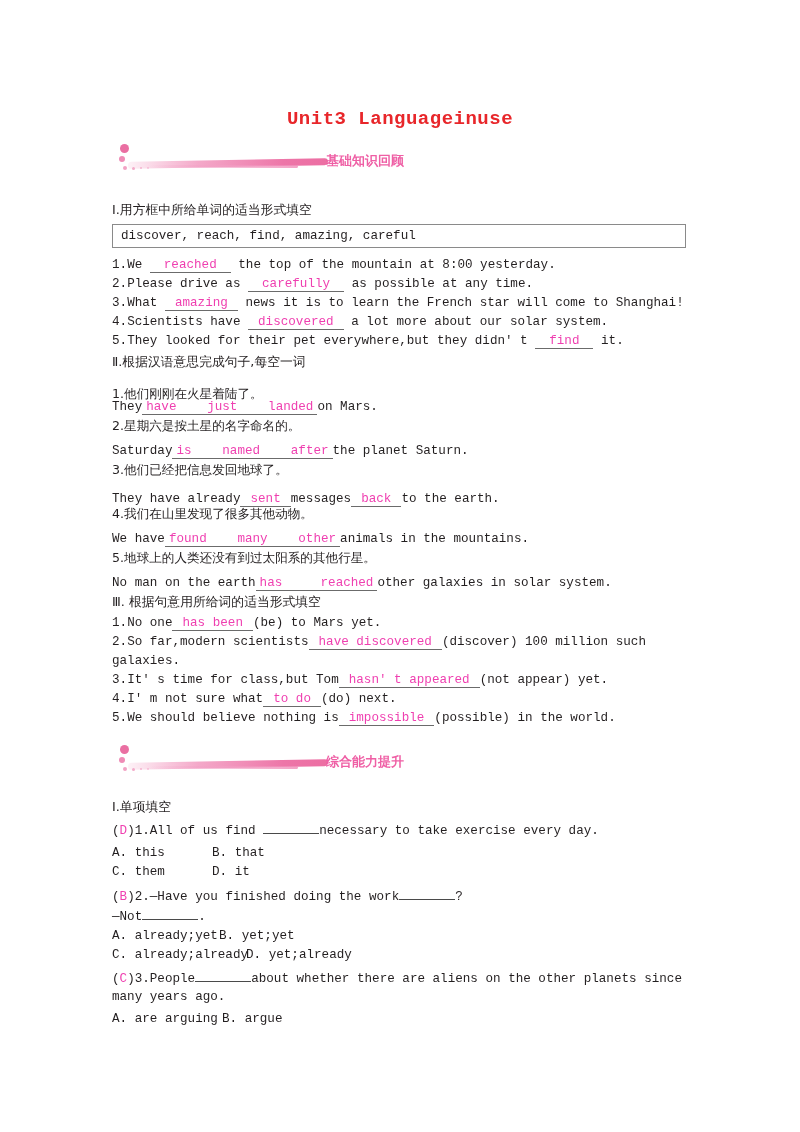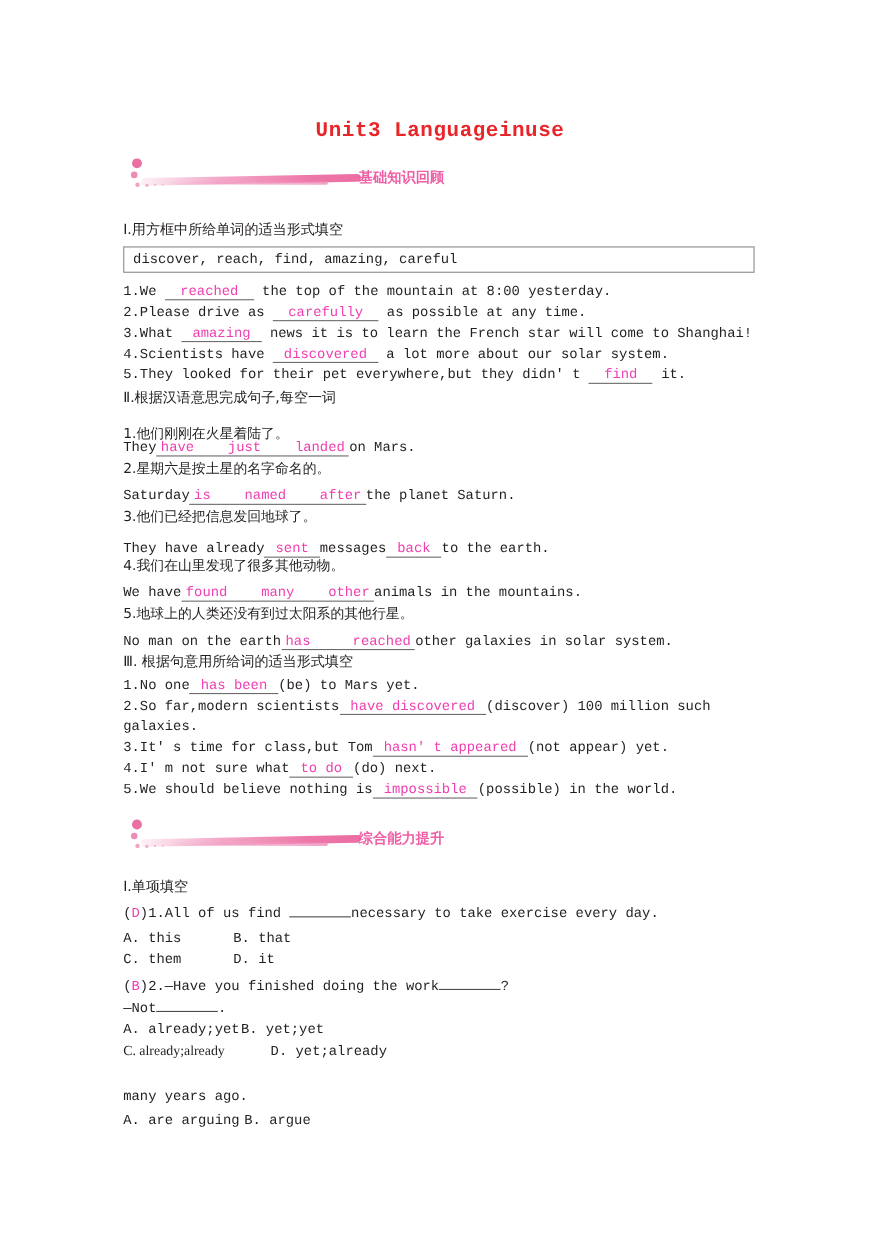--- a/index.html
+++ b/index.html
@@ -293,21 +293,24 @@
   <div class="line" style="top:888px;">
     (<span class="mcans">B</span>)<span>2.</span><span>—Have you finished doing the work</span><span class="blank"></span><span>?</span>
   </div>
   <div class="line" style="top:908px;">
     <span>—Not</span><span class="blank"></span><span>.</span>
   </div>
   <div class="line" style="top:929px;">
     <span style="display:inline-block;width:107px;">A. already;yet</span><span>B. yet;yet</span>
   </div>
   <div class="line" style="top:948px;">
-    <span style="display:inline-block;width:134px;font-family:Liberation Serif, serif;">C. already;already</span><span>D. yet;already</span>
-  </div>
-
+    <span style="display:inline-block;width:134px;">C. already;already</span><span>D. yet;already</span>
+  </div>
+
+  <div class="line" style="top:970px;">
+    (<span class="mcans">C</span>)<span>3.</span><span>People</span><span class="blank"></span><span>about whether there are aliens on the other planets since</span>
+  </div>
   <div class="line" style="top:990px;">many years ago.</div>
   <div class="line" style="top:1012px;">
     <span style="display:inline-block;width:110px;">A. are arguing</span><span>B. argue</span>
   </div>
 
 </div>
 
 </body></html>

